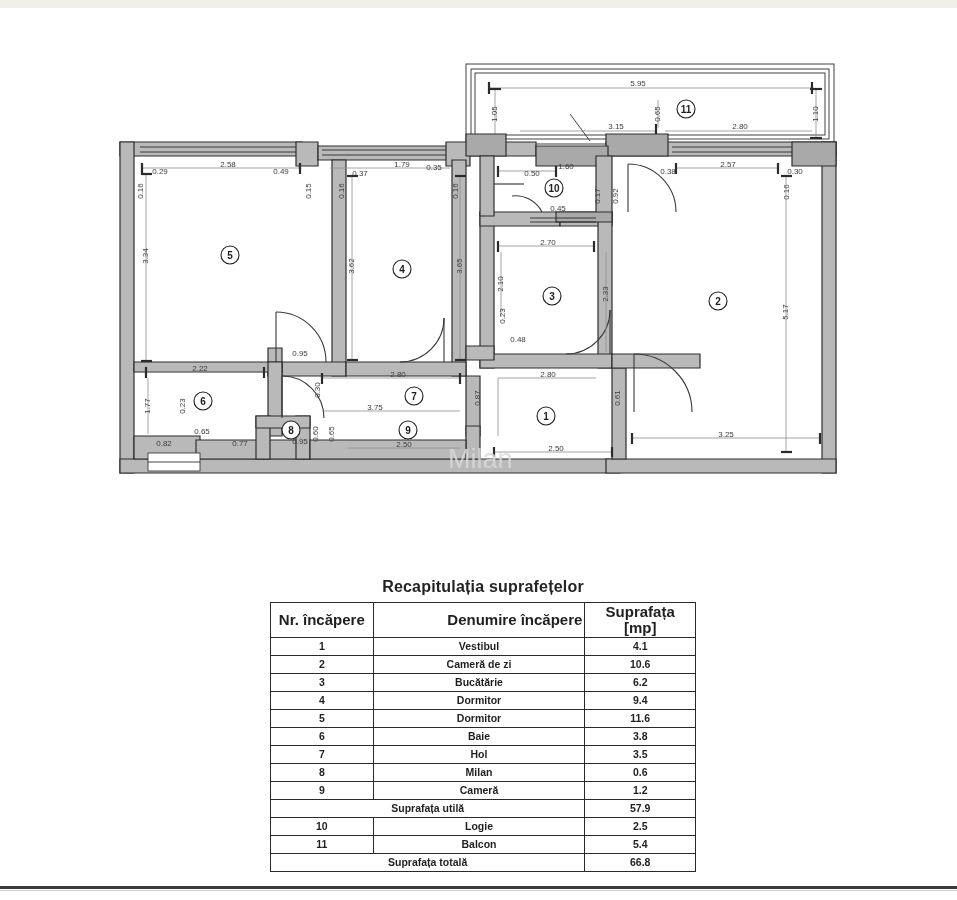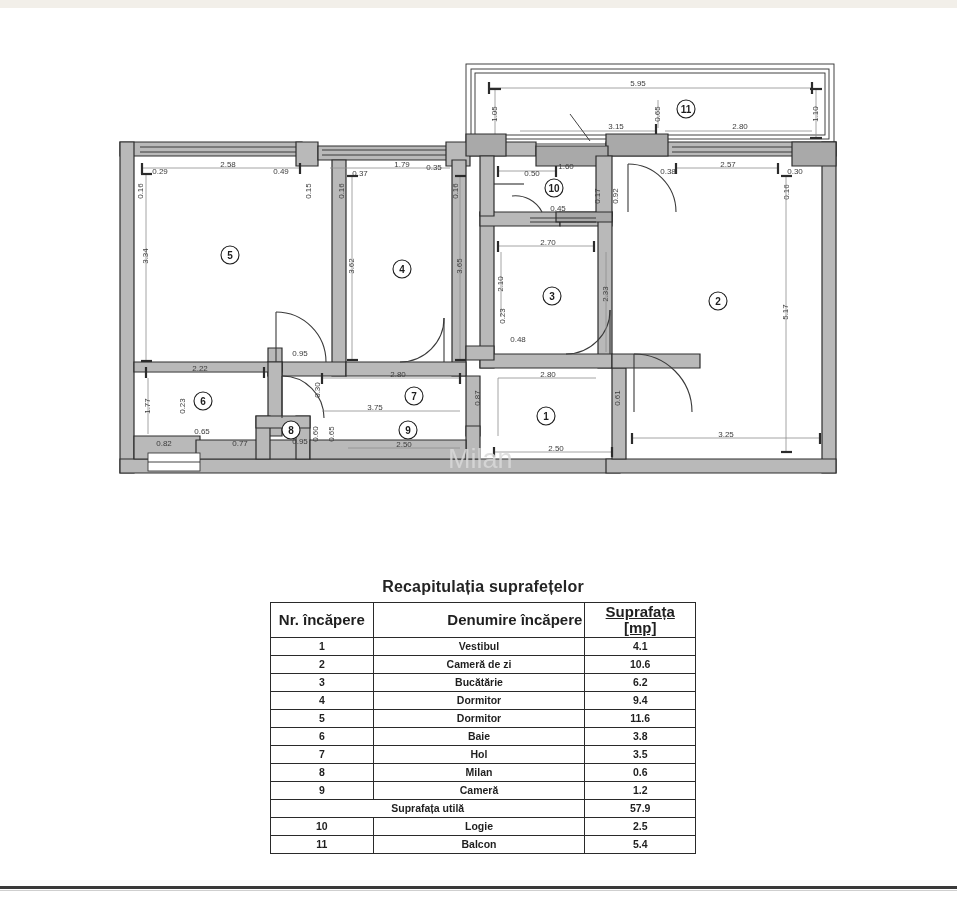--- a/index.html
+++ b/index.html
@@ -41,21 +41,21 @@
     background:#fff;
   }
   table.recap td,table.recap th{
     border:1px solid #2a2a2a;
     font-size:10.5px;font-weight:bold;color:#1f1f1f;
     text-align:center;padding:0 2px;height:17px;line-height:1.05;
   }
   table.recap th{height:34px;font-size:15px;}
   table.recap .c-nr{width:100px;}
   table.recap .c-name{width:216px;text-align:right;}
-  table.recap .c-area{width:108px;text-decoration:underline;}
+  table.recap .c-area{width:108px;}
   .sum-label{font-size:11px;}
   .hdr-sub{display:block;font-weight:bold;}
 </style>
 </head>
 <body>
 
 <div class="topstrip"></div>
 
 <div id="plan">
 <svg width="957" height="520" viewBox="0 0 957 520" xmlns="http://www.w3.org/2000/svg">
@@ -434,18 +434,22 @@
       <tr>
         <td>10</td>
         <td>Logie</td>
         <td>2.5</td>
       </tr>
       <tr>
         <td>11</td>
         <td>Balcon</td>
         <td>5.4</td>
       </tr>
+      <tr>
+        <td colspan="2" class="sum-label">Suprafața totală</td>
+        <td>66.8</td>
+      </tr>
     </tbody>
   </table>
 </div>
 
 <div class="botline"></div>
 <div class="botline2"></div>
 
 </body></html>

